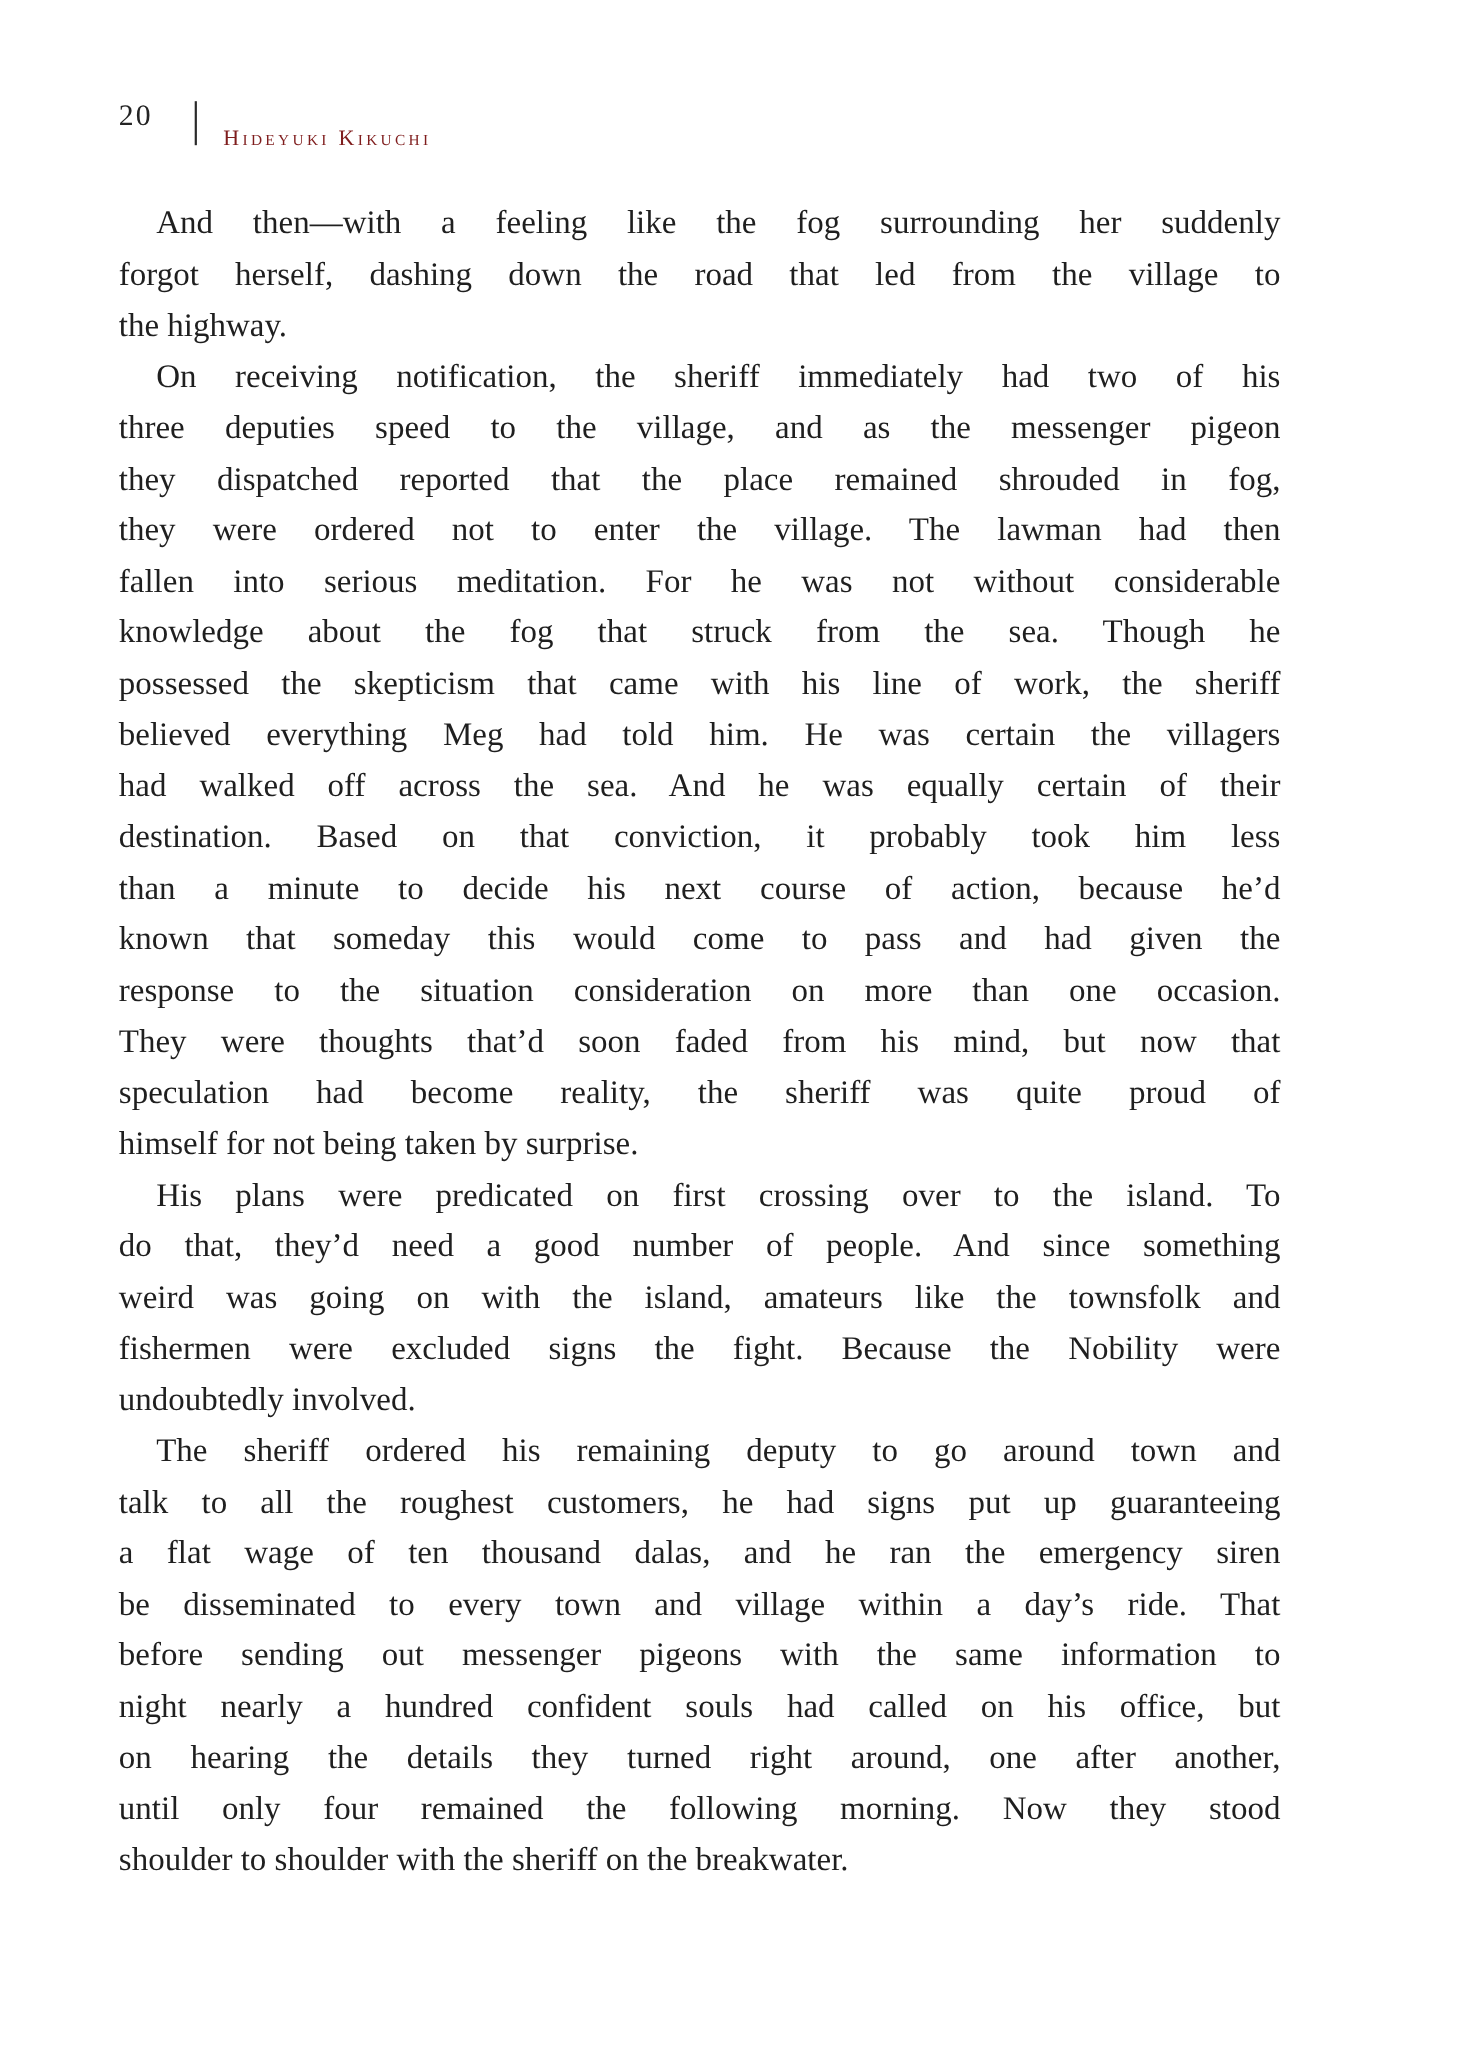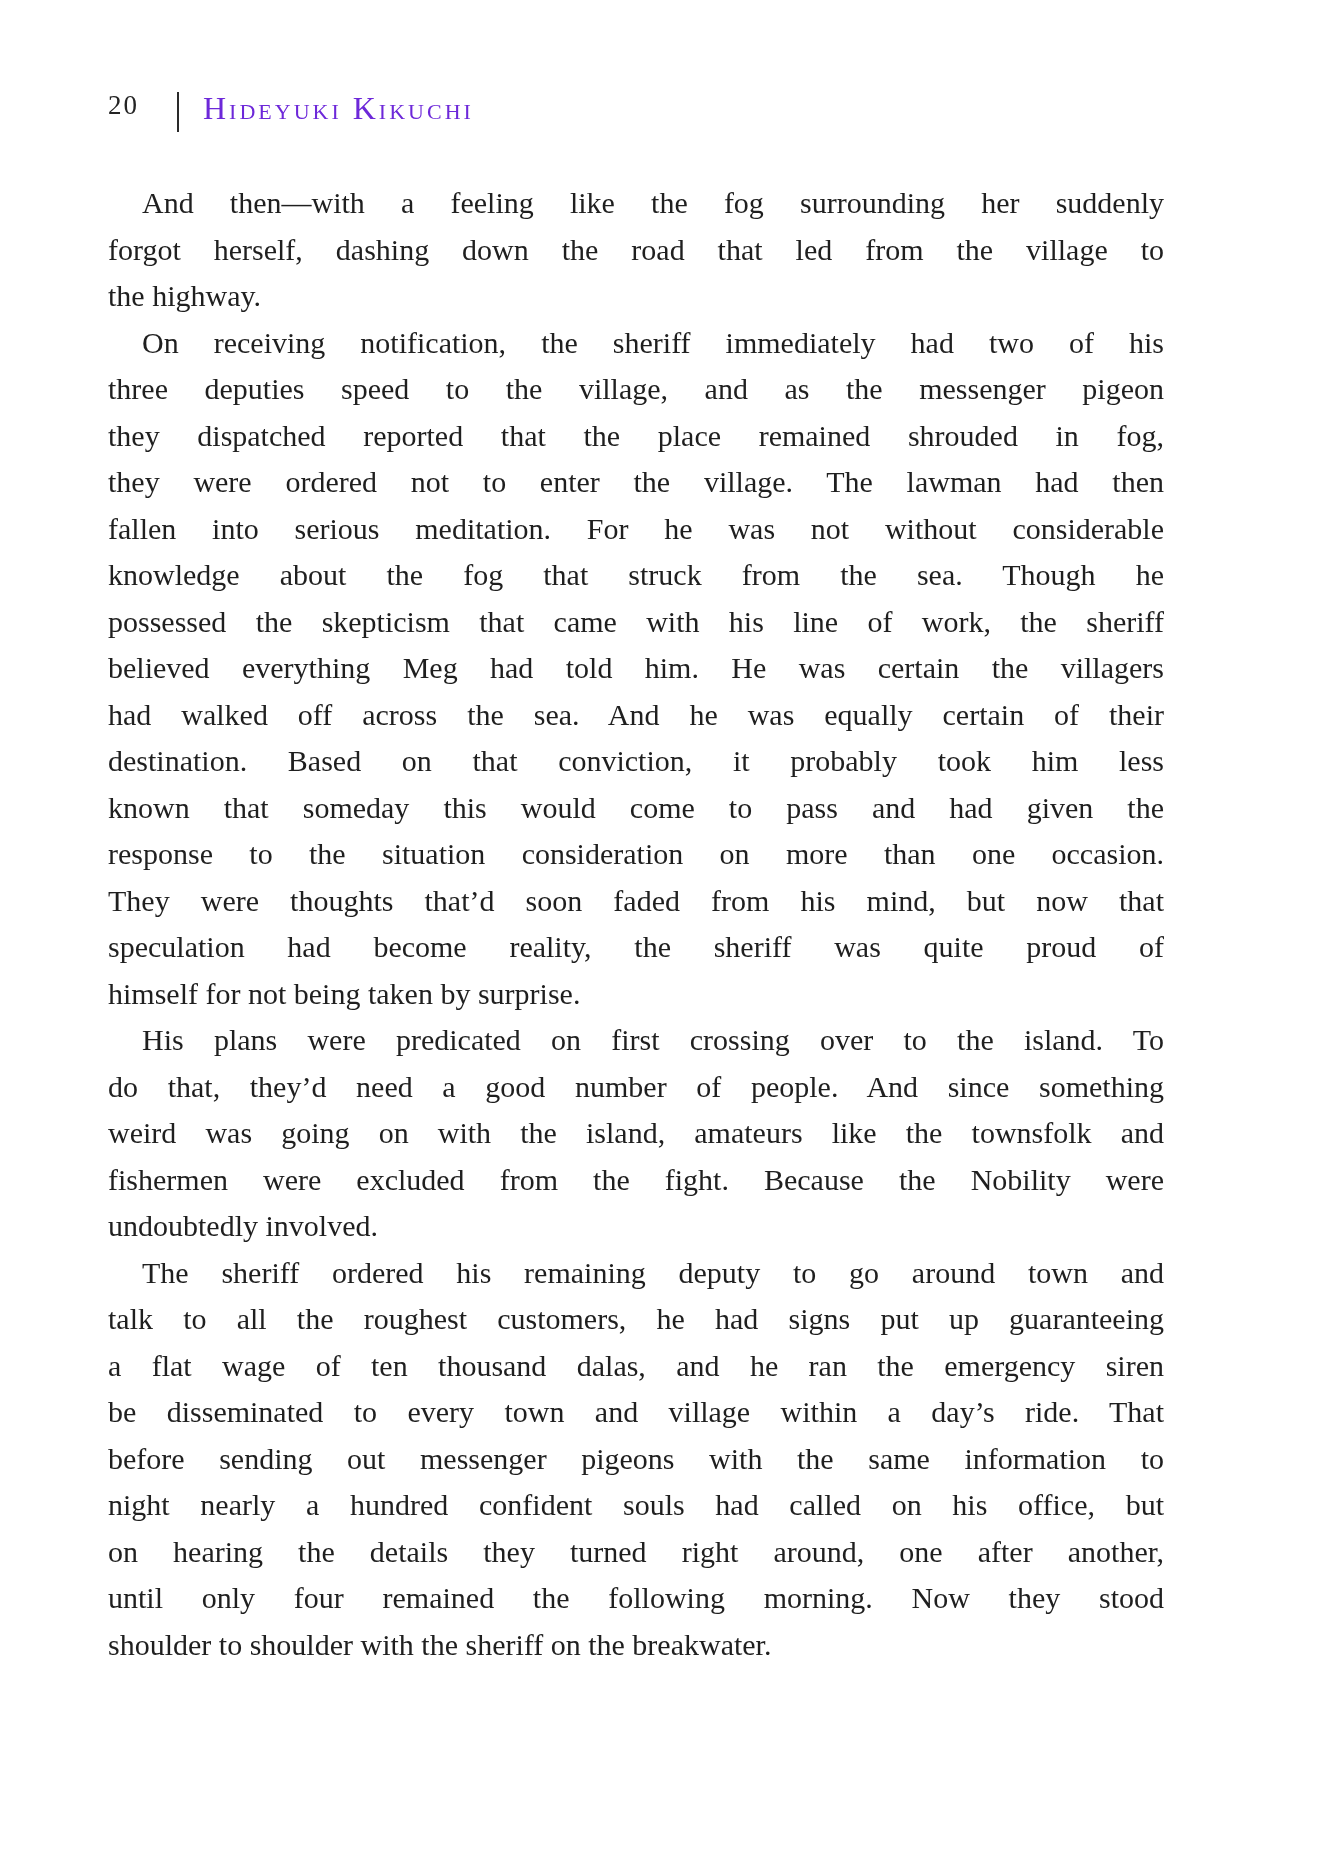--- a/index.html
+++ b/index.html
@@ -32,24 +32,25 @@
   }
   .head-divider {
     width: 2px;
     height: 40px;
     background: #2a2a2a;
     margin-left: 38px;
     margin-right: 24px;
   }
   .author-name {
     font-variant: small-caps;
-    font-size: 32px;
+    font-size: 20px;
     letter-spacing: 3px;
     line-height: 1;
-    color: #6d28d9;
+    color: #7f1d1d;
+    margin-top: 24px;
   }
   .text-block {
     position: absolute;
     left: 108px;
     top: 180px;
     width: 1056px;
     font-size: 30px;
     line-height: 46.5px;
     color: #1f1f1f;
   }
@@ -83,31 +84,32 @@
         <div class="line first">On receiving notification, the sheriff immediately had two of his</div>
         <div class="line">three deputies speed to the village, and as the messenger pigeon</div>
         <div class="line">they dispatched reported that the place remained shrouded in fog,</div>
         <div class="line">they were ordered not to enter the village. The lawman had then</div>
         <div class="line">fallen into serious meditation. For he was not without considerable</div>
         <div class="line">knowledge about the fog that struck from the sea. Though he</div>
         <div class="line">possessed the skepticism that came with his line of work, the sheriff</div>
         <div class="line">believed everything Meg had told him. He was certain the villagers</div>
         <div class="line">had walked off across the sea. And he was equally certain of their</div>
         <div class="line">destination. Based on that conviction, it probably took him less</div>
+        <div class="line">than a minute to decide his next course of action, because he’d</div>
         <div class="line">known that someday this would come to pass and had given the</div>
         <div class="line">response to the situation consideration on more than one occasion.</div>
         <div class="line">They were thoughts that’d soon faded from his mind, but now that</div>
         <div class="line">speculation had become reality, the sheriff was quite proud of</div>
         <div class="line last">himself for not being taken by surprise.</div>
       </div>
       <div class="para">
         <div class="line first">His plans were predicated on first crossing over to the island. To</div>
         <div class="line">do that, they’d need a good number of people. And since something</div>
         <div class="line">weird was going on with the island, amateurs like the townsfolk and</div>
-        <div class="line">fishermen were excluded from the fight. Because the Nobility were</div>
+        <div class="line">fishermen were excluded signs the fight. Because the Nobility were</div>
         <div class="line last">undoubtedly involved.</div>
       </div>
       <div class="para">
         <div class="line first">The sheriff ordered his remaining deputy to go around town and</div>
         <div class="line">talk to all the roughest customers, he had signs put up guaranteeing</div>
         <div class="line">a flat wage of ten thousand dalas, and he ran the emergency siren</div>
         <div class="line">be disseminated to every town and village within a day’s ride. That</div>
         <div class="line">before sending out messenger pigeons with the same information to</div>
         <div class="line">night nearly a hundred confident souls had called on his office, but</div>
         <div class="line">on hearing the details they turned right around, one after another,</div>

